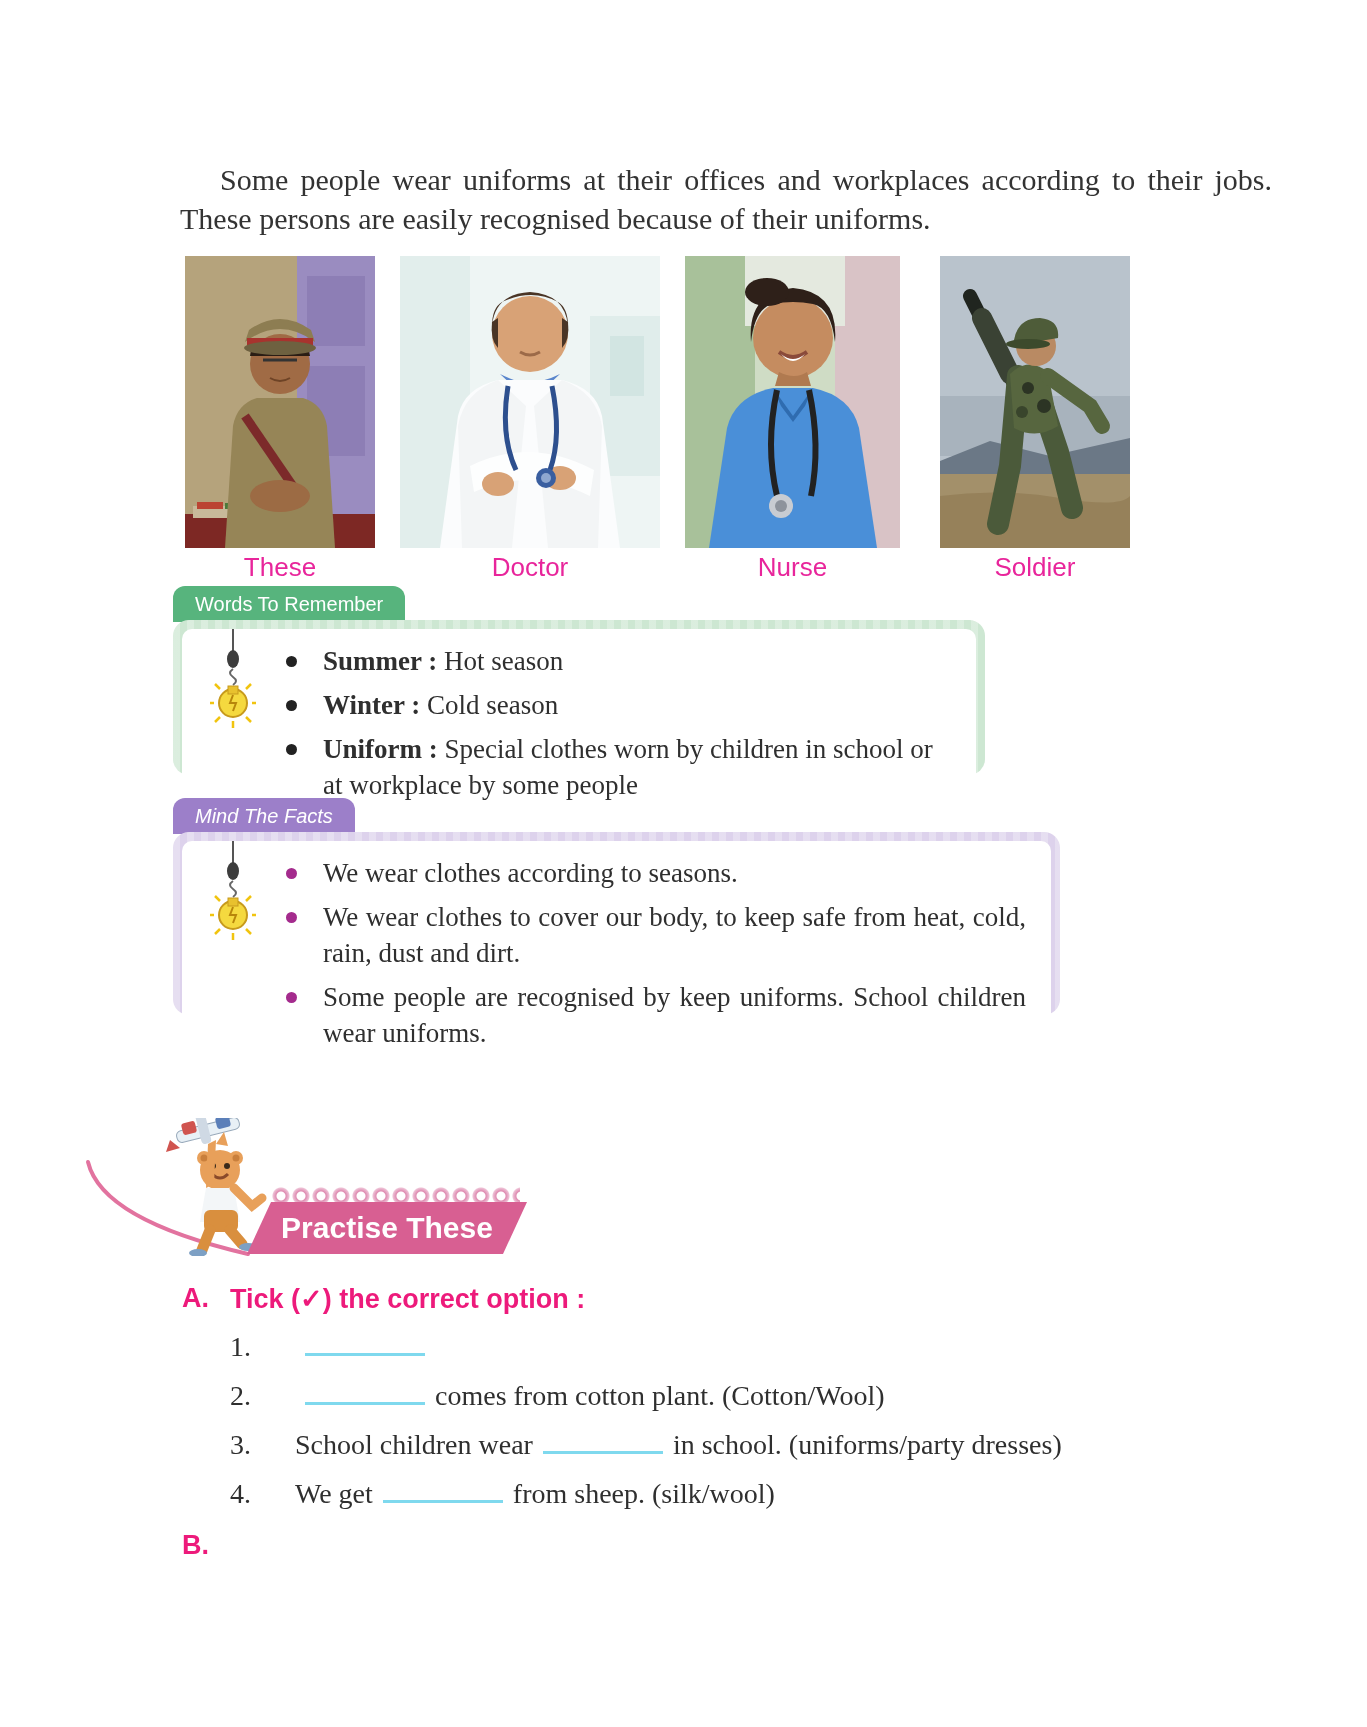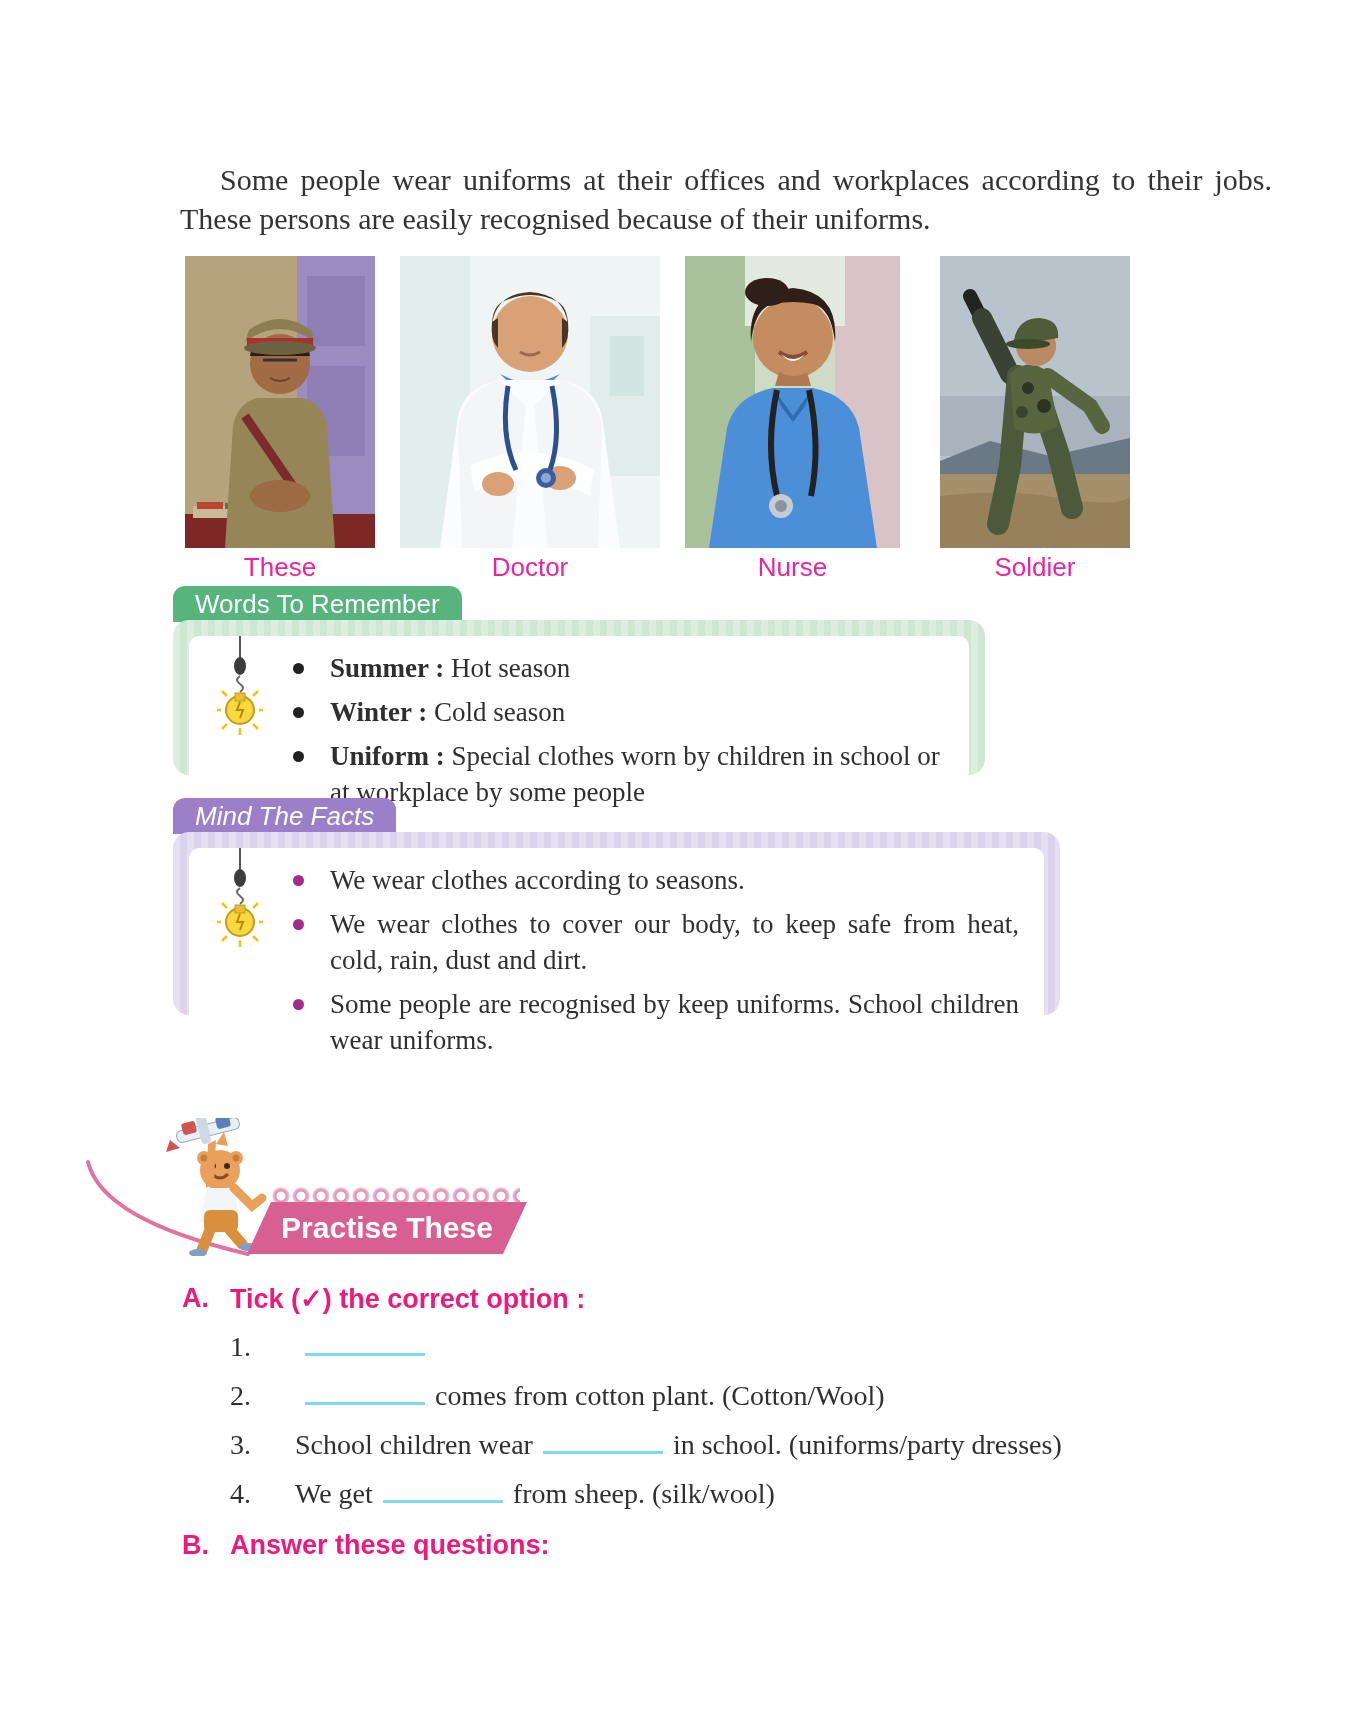--- a/index.html
+++ b/index.html
@@ -12,24 +12,24 @@
 
   
   .photos{position:absolute;left:0;top:256px;width:1367px;height:330px;}
   .photo-card{position:absolute;top:0;height:292px;overflow:hidden;background:#ddd;}
   .photo-card svg{display:block;width:100%;height:100%;}
   .photo-label{position:absolute;top:296px;width:100%;text-align:center;
                font-family:"Liberation Sans",sans-serif;font-size:26px;color:#e8259b;}
 
   
   .tab{position:absolute;height:36px;line-height:36px;padding:0 22px;color:#fff;
-       font-family:"Liberation Sans",sans-serif;font-size:26px;border-radius:12px 12px 0 0;}
+       font-family:"Liberation Sans",sans-serif;font-size:20px;border-radius:12px 12px 0 0;}
   .tab-green{background:#57b47d;}
   .tab-purple{background:#9c7fc9;}
-  .frame{position:absolute;border-radius:16px;padding:16px;}
+  .frame{position:absolute;border-radius:16px;padding:9px;}
   .frame-green{background:#cde7d2;
      background-image:repeating-linear-gradient(90deg,rgba(255,255,255,.28) 0 7px,rgba(0,0,0,0) 7px 14px);}
   .frame-purple{background:#ddd2ec;
      background-image:repeating-linear-gradient(90deg,rgba(255,255,255,.28) 0 7px,rgba(0,0,0,0) 7px 14px);}
   .inner{position:relative;background:#ffffff;border-radius:10px;min-height:100%;
          padding:14px 25px 14px 104px;box-sizing:border-box;}
   .bulb{position:absolute;left:28px;top:0;}
 
   .b-row{display:flex;margin-bottom:8px;font-size:27px;line-height:36px;}
   .dot{flex:0 0 auto;width:11px;height:11px;border-radius:50%;margin:13px 26px 0 0;}
@@ -306,21 +306,20 @@
       <span class="q-num">3.</span>
       <span class="q-content"><span>School children wear</span><span class="blank"></span><span>in school. (uniforms/party dresses)</span></span>
     </div>
     <div class="q-row">
       <span class="q-num">4.</span>
       <span class="q-content"><span>We get</span><span class="blank"></span><span>from sheep. (silk/wool)</span></span>
     </div>
 
     <div class="sec-head secb">
       <span class="lbl">B.</span>
-      <span>Answer these questions:</span>
     </div>
     <div class="q-row">
       <span class="q-num">1.</span>
       <span class="q-content">Why do we wear clothes?</span>
     </div>
   </div>
 
   <div class="footer-line"></div>
   <div class="badge">
     <span class="chev">‹</span>

